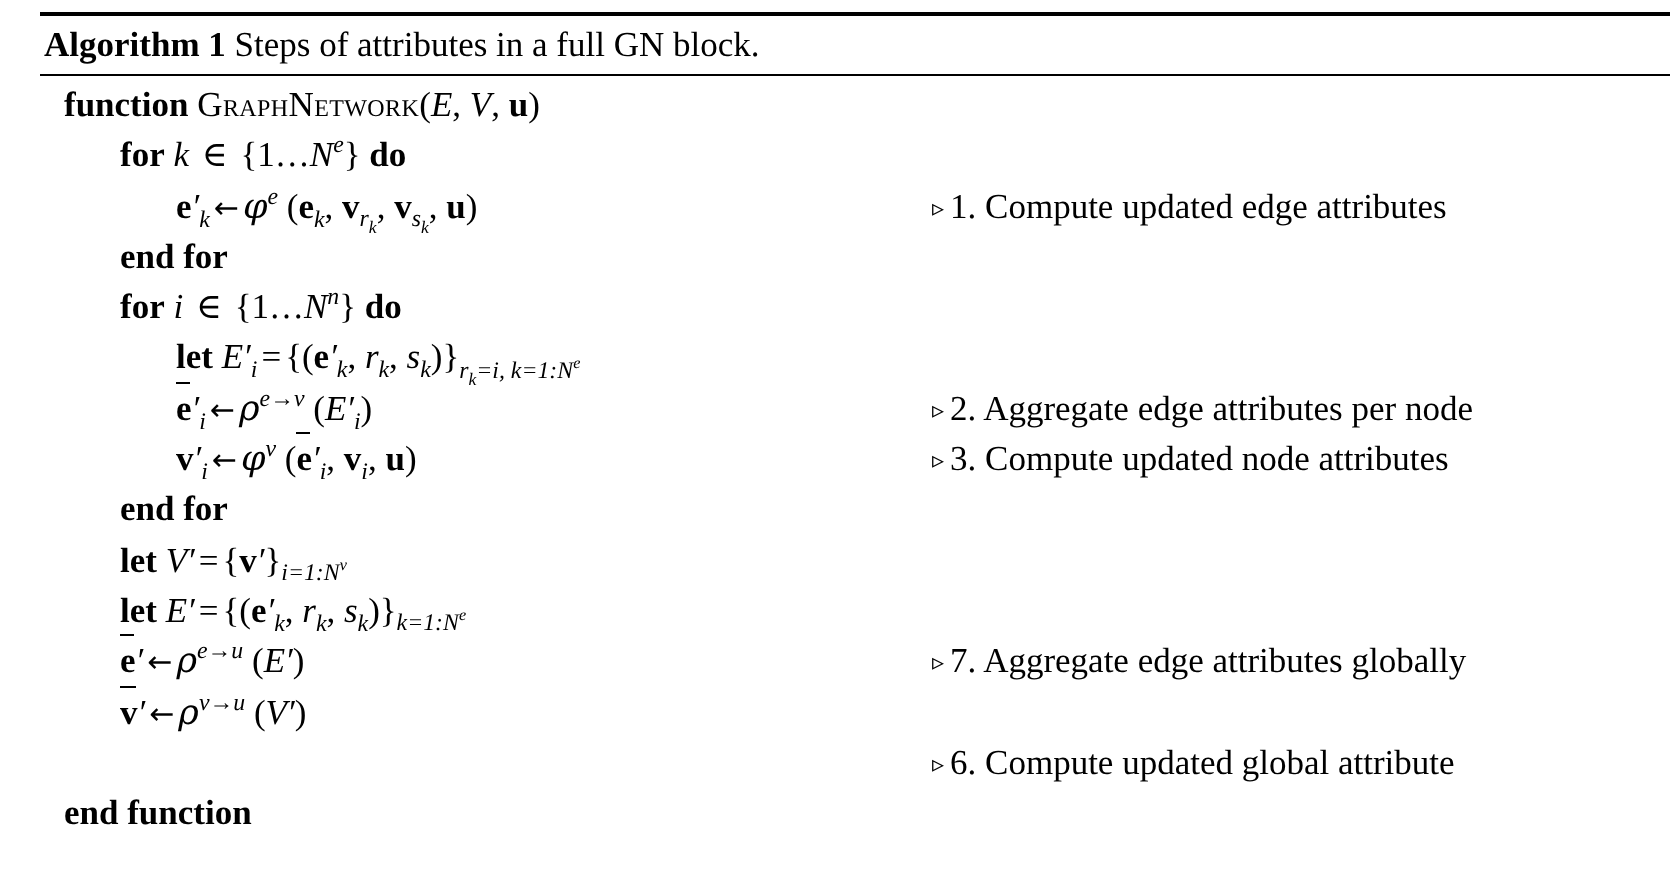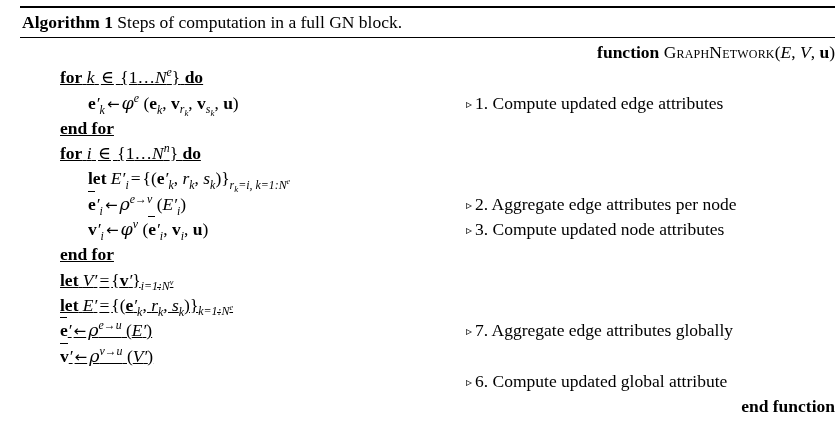--- a/index.html
+++ b/index.html
@@ -50,22 +50,22 @@
 
   .line {
     position: relative;
     font-size: 17.5px;
     line-height: 25.3px;
     height: 25.3px;
     white-space: nowrap;
   }
 
   
-  .ind0 { padding-left: 12px; text-align: right; }
-  .ind1 { padding-left: 40px; text-decoration: underline; }
+  .ind0 { padding-left: 12px; }
+  .ind1 { padding-left: 40px; }
   .ind2 { padding-left: 68px; }
 
   .kw { font-weight: bold; }
 
   .smallcaps {
     font-variant: small-caps;
     letter-spacing: 0.2px;
   }
 
   .mathit {
@@ -148,21 +148,21 @@
 </style>
 </head>
 <body>
 
 <div id="algorithm-block">
 
   <div class="rule-thick"></div>
 
   <div class="alg-title">
     <span class="num">Algorithm 1</span>
-    <span>Steps of computation in a full GN block.</span>
+    <span>Steps of attributes in a full GN block.</span>
   </div>
 
   <div class="rule-thin"></div>
 
   <div class="alg-body">
 
     <div class="line ind0">
       <span class="kw">function</span>
       <span class="smallcaps">GraphNetwork</span><span class="nowrap">(<span class="mathit">E</span>,&nbsp;<span class="mathit">V</span>,&nbsp;<span class="vec">u</span>)</span>
     </div>

